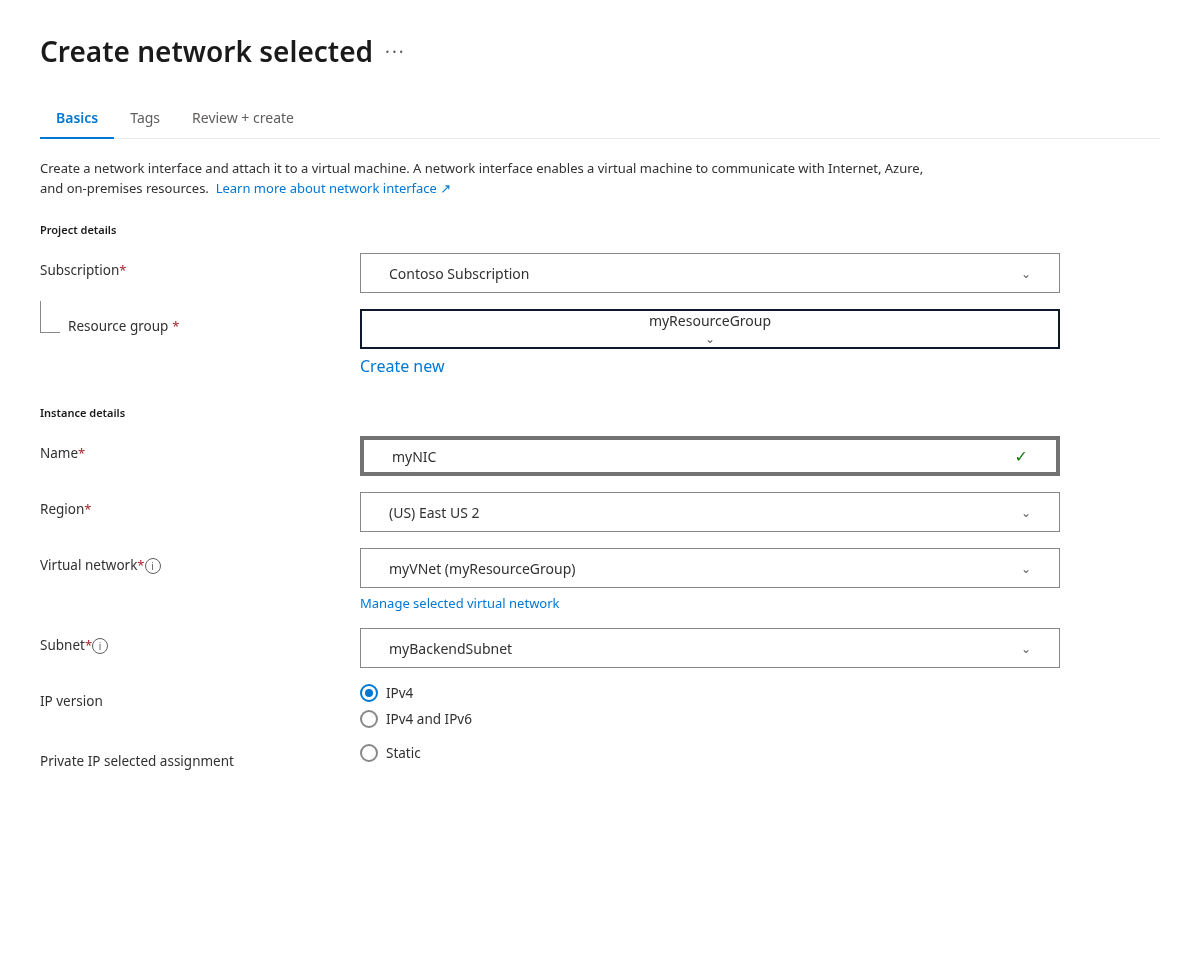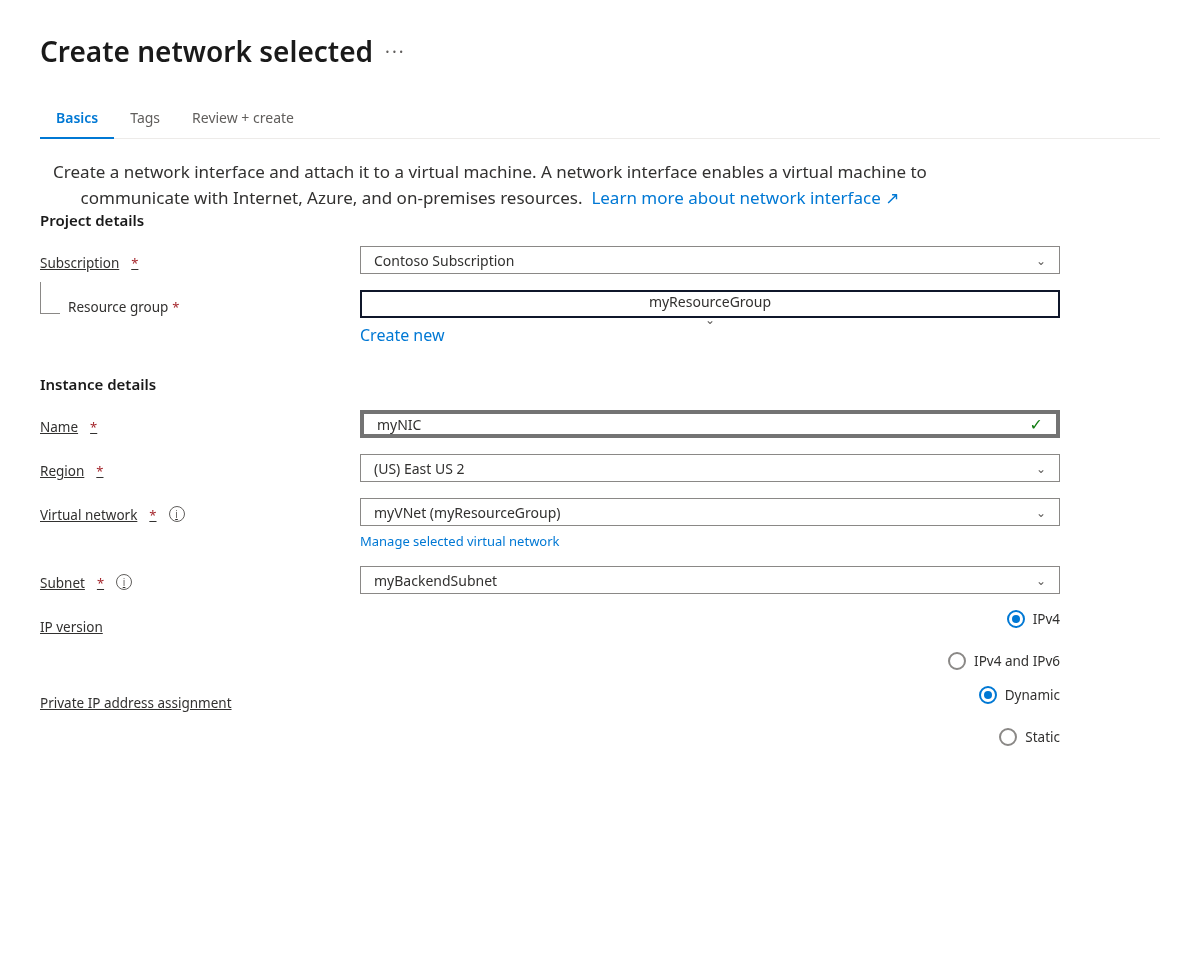--- a/index.html
+++ b/index.html
@@ -40,54 +40,53 @@
       color: #605e5c;
       border-bottom: 2px solid transparent;
       margin-bottom: -1px;
     }
     .tab.active {
       color: #0078d4;
       font-weight: 600;
       border-bottom: 2px solid #0078d4;
     }
     .description {
-      font-size: 17px;
+      font-size: 13px;
       color: #323130;
       line-height: 1.5;
+      margin-bottom: 24px;
       max-width: 900px;
-      text-align: center;
     }
     .description a {
       color: #0078d4;
       text-decoration: none;
     }
     .section-title {
-      font-size: 15px;
+      font-size: 11px;
       font-weight: 600;
       color: #1a1a1a;
       margin-bottom: 16px;
     }
     .form-section {
       margin-bottom: 28px;
     }
     .form-row {
       display: flex;
       align-items: flex-start;
       margin-bottom: 16px;
     }
     .form-label {
       width: 320px;
       min-width: 320px;
       padding-top: 8px;
       font-size: 13.5px;
       color: #323130;
       display: flex;
-      align-items: flex-start;
-      gap: 12px;
-      text-decoration: underline;
+      align-items: flex-end;
+      gap: 0;
     }
     .required-star {
       color: #a4262c;
       font-size: 13px;
     }
     .info-icon {
       display: inline-flex;
       align-items: center;
       justify-content: center;
       width: 16px;
@@ -97,24 +96,24 @@
       font-size: 10px;
       color: #605e5c;
       cursor: pointer;
     }
     .form-control-wrap {
       flex: 1;
       max-width: 700px;
     }
     .select-box {
       width: 100%;
-      height: 28px;
+      height: 40px;
       border: 1px solid #8a8886;
       background: #fff;
-      padding: 0 13px;
+      padding: 0 28px;
       font-size: 14px;
       color: #323130;
       display: flex;
       align-items: center;
       justify-content: space-between;
       cursor: pointer;
       position: relative;
     }
     .select-box.focused {
       border: 2px solid #0f172a;
@@ -174,22 +173,21 @@
       font-size: 13.5px;
       color: #323130;
       display: flex;
       align-items: center;
       gap: 4px;
       padding-top: 0;
     }
     .radio-group {
       display: flex;
       flex-direction: column;
-      gap: 24px;
-      align-items: flex-end;
+      gap: 8px;
     }
     .radio-option {
       display: flex;
       align-items: center;
       gap: 8px;
       cursor: pointer;
     }
     .radio-outer {
       width: 18px;
       height: 18px;
@@ -353,30 +351,24 @@
         <div class="radio-option">
           <div class="radio-outer unchecked"></div>
           <span class="radio-label">IPv4 and IPv6</span>
         </div>
       </div>
     </div>
   </div>
 
   <div class="form-row">
     <div class="form-label">
-      <span>Private IP address assignment</span>
+      <span>Private IP selected assignment</span>
     </div>
     <div class="form-control-wrap">
       <div class="radio-group">
-        <div class="radio-option">
-          <div class="radio-outer">
-            <div class="radio-inner"></div>
-          </div>
-          <span class="radio-label">Dynamic</span>
-        </div>
         <div class="radio-option">
           <div class="radio-outer unchecked"></div>
           <span class="radio-label">Static</span>
         </div>
       </div>
     </div>
   </div>
 </div>
 
 </body></html>

